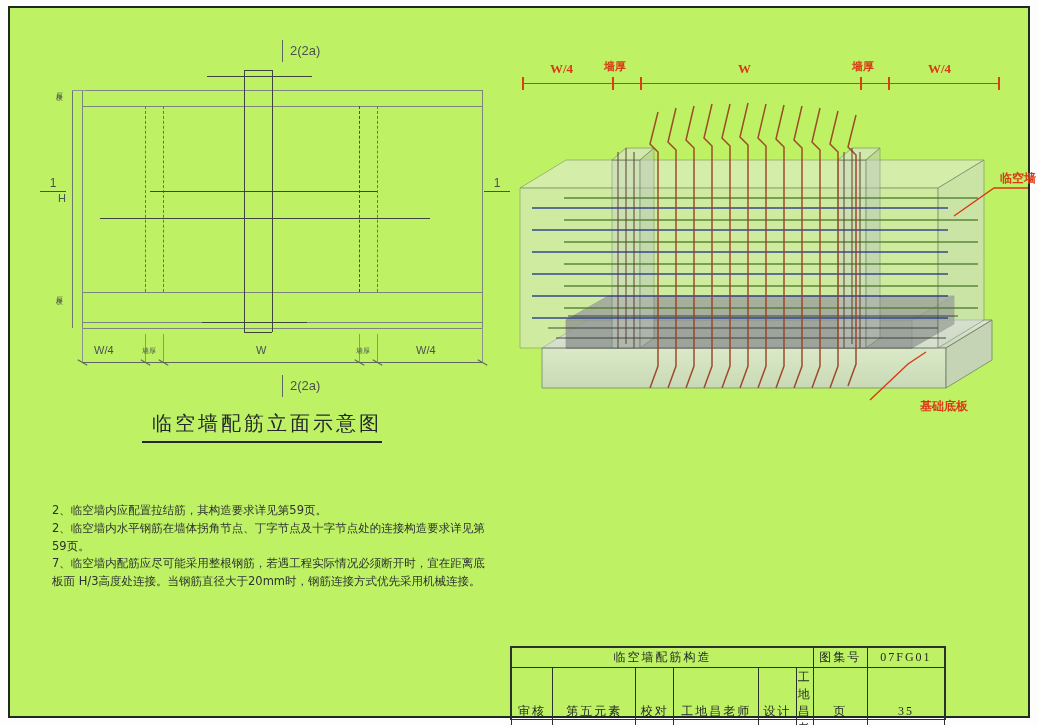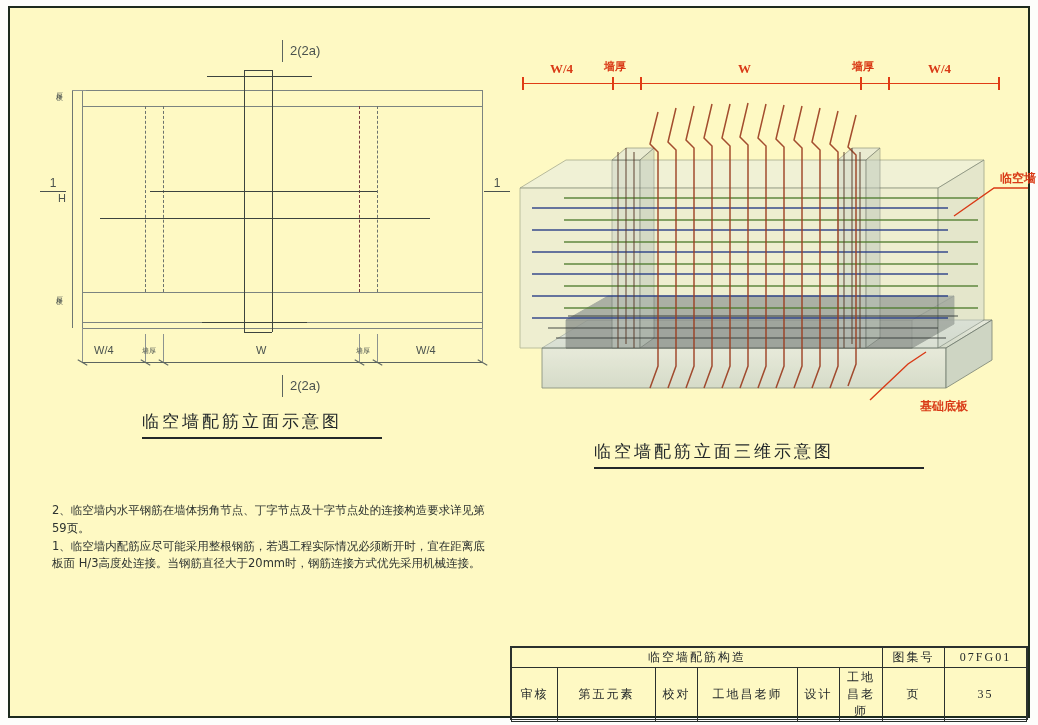--- a/index.html
+++ b/index.html
@@ -14,21 +14,21 @@
     height: 725px;
     background: #fdfdfb;
     overflow: hidden;
   }
   
   #frame {
     position: absolute;
     left: 8px; top: 6px;
     width: 1022px; height: 712px;
     border: 2.5px solid #1d2a1d;
-    background: #fef9c3;
+    background: #bef264;
   }
 
   
   #elev {
     position: absolute;
     left: 22px; top: 26px;
     width: 470px; height: 390px;
   }
   .ln { position: absolute; background: #5c6560; }
   .h { height: 1px; }
@@ -71,24 +71,24 @@
   .secmark .bar {
     width: 26px; height: 1px; background: #4a524e; margin-top: 1px;
   }
   .secmark-v {
     position: absolute; width: 1px; height: 22px; background: #5c6560;
   }
 
   .caption {
     position: absolute;
     font-family: "DejaVu Sans", sans-serif;
-    font-size: 17px;
+    font-size: 20px;
     color: #23282a;
     letter-spacing: 3px;
-    text-align: left;
+    text-align: right;
     padding-bottom: 3px;
   }
   .caption .ul { height: 2px; background: #23282a; margin-top: 4px; }
 
   
   #iso {
     position: absolute;
     left: 498px; top: 40px;
     width: 520px; height: 400px;
   }
@@ -119,21 +119,21 @@
     line-height: 1.55;
     color: #2d3330;
   }
   #notes .head { margin-bottom: 3px; }
   #notes .item { padding-left: 14px; text-indent: 0; }
 
   
   #titleblock {
     position: absolute;
     left: 500px; top: 638px;
-    width: 518px; height: 74px;
+    width: 436px; height: 74px;
     border: 1.6px solid #2b312e;
     border-collapse: collapse;
   }
   #titleblock table {
     width: 100%; height: 100%;
     border-collapse: collapse;
     font-family: "DejaVu Sans", sans-serif;
   }
   #titleblock td {
     border: 1px solid #2b312e;
@@ -336,29 +336,26 @@
 
         <g stroke="#d93a16" stroke-width="1.4" fill="none">
           <path d="M446,168 L486,140 L520,140"></path>
           <path d="M362,352 L400,316 L418,304"></path>
         </g>
       </svg>
 
       <div class="rlbl" style="left:492px; top:122px; font-size:12px;">临空墙</div>
       <div class="rlbl" style="left:412px; top:350px; font-size:12px;">基础底板</div>
 
-      <div class="caption" style="left:86px; top:392px; width:330px;">
-        <span>临空墙配筋立面三维示意图</span>
-        <div class="ul"></div>
-      </div>
     </div>
 
     <div id="notes">
+      <div class="item">2、临空墙内应配置拉结筋，其构造要求详见第59页。</div>
       <div class="item">2、临空墙内水平钢筋在墙体拐角节点、丁字节点及十字节点处的连接构造要求详见第59页。</div>
-      <div class="item">1、临空墙内配筋应尽可能采用整根钢筋，若遇工程实际情况必须断开时，宜在距离底板面 H/3高度处连接。当钢筋直径大于20mm时，钢筋连接方式优先采用机械连接。</div>
+      <div class="item">7、临空墙内配筋应尽可能采用整根钢筋，若遇工程实际情况必须断开时，宜在距离底板面 H/3高度处连接。当钢筋直径大于20mm时，钢筋连接方式优先采用机械连接。</div>
     </div>
 
     <div id="titleblock">
       <table>
         <tbody>
             <tr>
           <td colspan="6" class="tb-title">临空墙配筋构造</td>
           <td style="width:62px;" class="tb-small">图集号</td>
           <td style="width:82px;border-radius:8px;" class="tb-code">07FG01</td>
         </tr>

